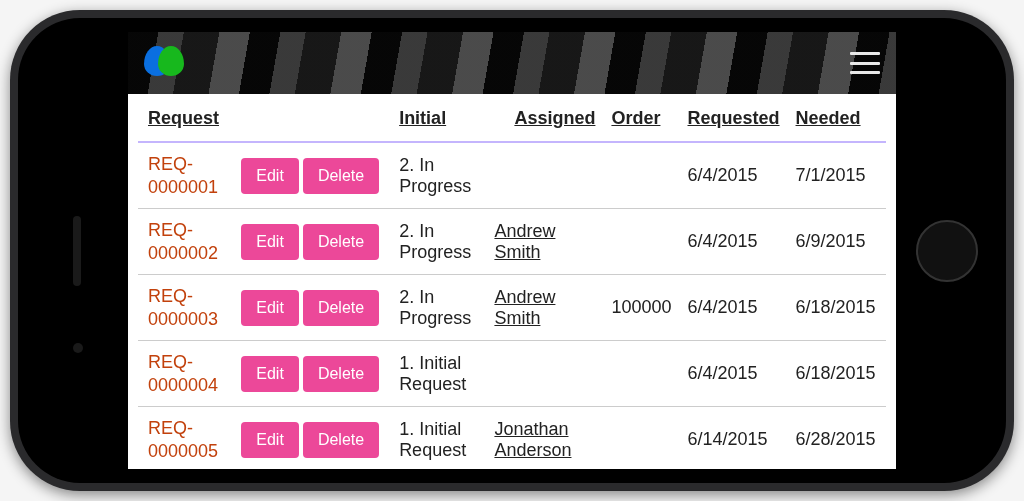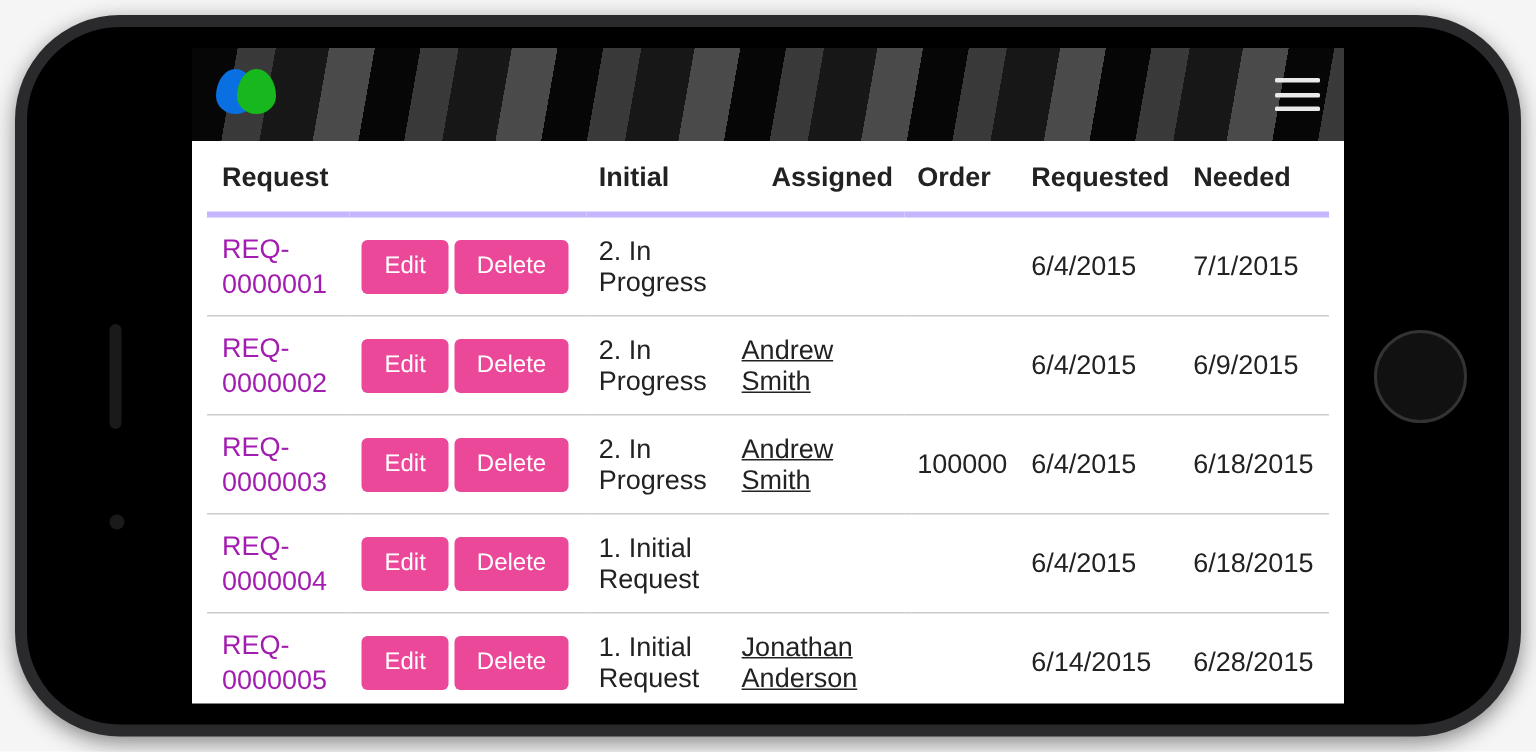--- a/index.html
+++ b/index.html
@@ -122,39 +122,40 @@
   table {
     width: 100%;
     border-collapse: collapse;
     font-size: 18px;
     color: #222;
   }
   thead th {
     text-align: left;
     font-weight: 700;
     padding: 14px 8px 12px 8px;
-    border-bottom: 4px solid #c4b5fd;
+    border-bottom: 2px solid #c4b5fd;
     white-space: nowrap;
+    text-decoration: underline;
   }
   thead th.col-status,
   thead th.col-order,
   thead th.col-requested,
   thead th.col-needed { text-align: left; }
   thead th.col-needed, thead th.col-requested { text-align: right; }
   thead th.col-assigned { text-align: right; }
   thead th.col-request { padding-left: 10px; }
 
   tbody td {
     padding: 10px 8px;
     border-bottom: 1px solid #ccc;
     vertical-align: middle;
   }
   tbody tr:last-child td { border-bottom: 2px solid #222; }
   .req-link {
-    color: #a21caf;
+    color: #c2410c;
     text-decoration: none;
     line-height: 1.25;
     display: inline-block;
     cursor: pointer;
   }
   .btn {
     background: #ec4899;
     color: #fff;
     border: none;
     border-radius: 4px;

